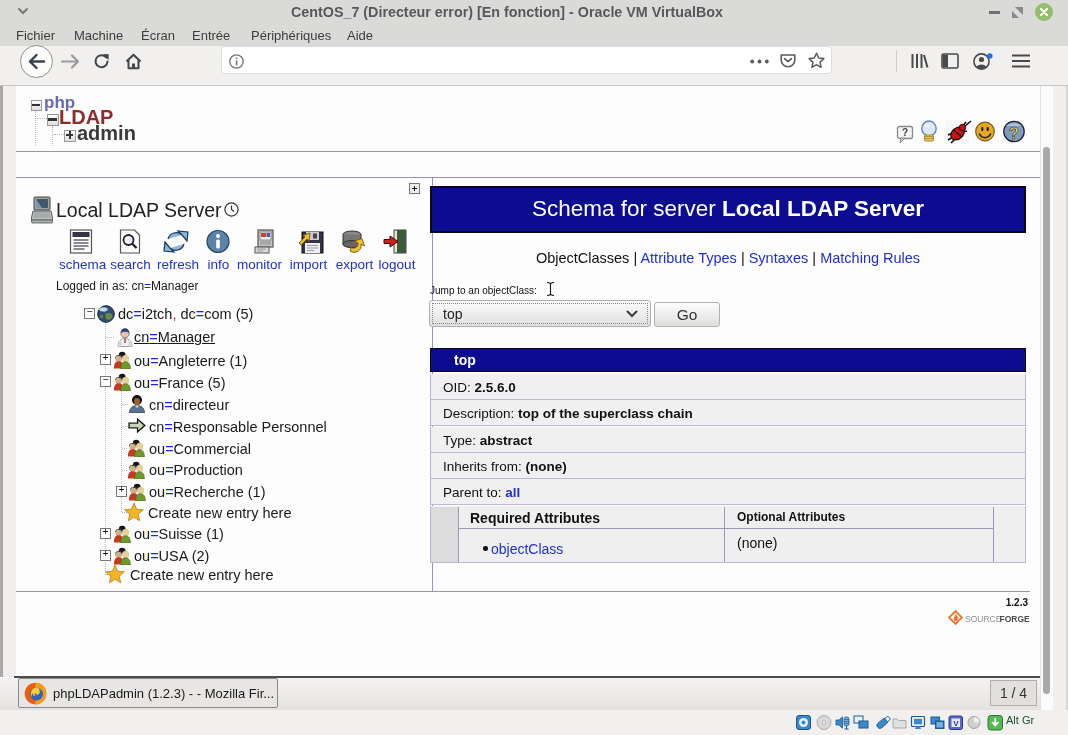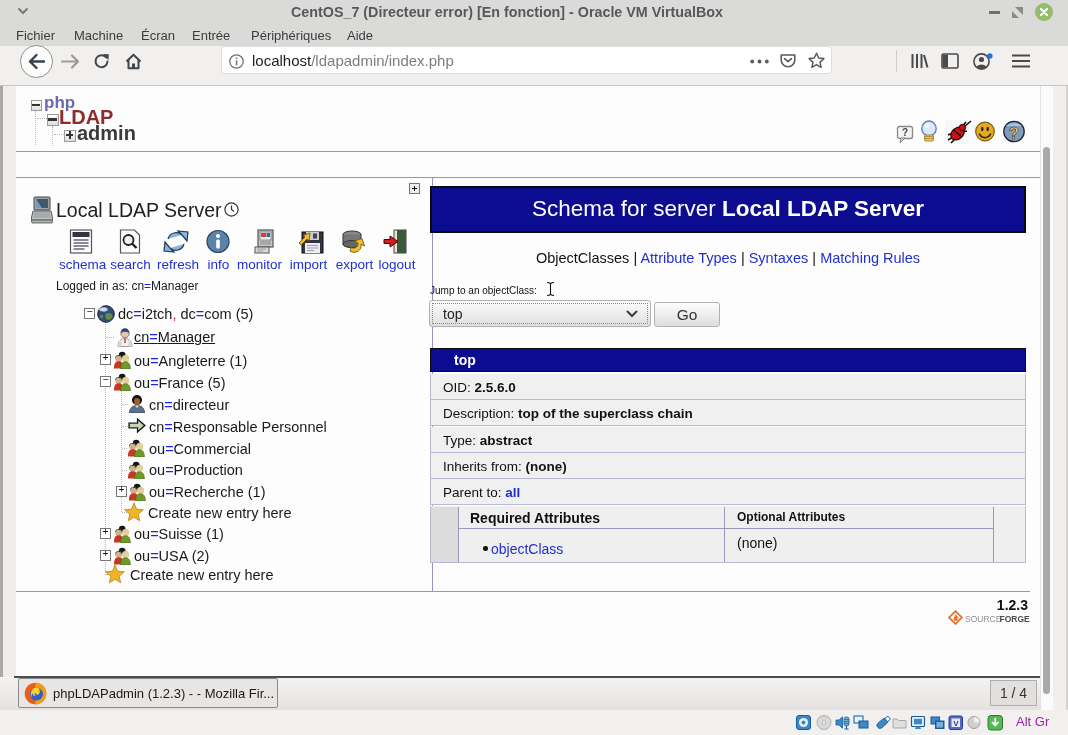--- a/index.html
+++ b/index.html
@@ -114,21 +114,20 @@
       </svg>
   </div>
 
   <div class="abs" style="left:229px;top:54px;">
     <svg width="15" height="15" viewBox="0 0 15 15">
         <circle cx="7.5" cy="7.5" r="6.7" fill="none" stroke="#737373" stroke-width="1.3"></circle>
         <rect x="6.8" y="3.5" width="1.5" height="1.5" fill="#737373"></rect>
         <rect x="6.8" y="6.3" width="1.5" height="5" fill="#737373"></rect>
       </svg>
   </div>
-  <div class="abs nw" style="left:252px;top:52px;font-size:15px;color:#1c1c1c;">localhost<span style="color:#7d7d7d;">/ldapadmin/index.php</span></div>
 
   <div class="abs" style="left:750px;top:59px;">
     <svg width="20" height="5">
         <circle cx="2.2" cy="2.5" r="1.9" fill="#5a5a5a"></circle>
         <circle cx="9.5" cy="2.5" r="1.9" fill="#5a5a5a"></circle>
         <circle cx="16.8" cy="2.5" r="1.9" fill="#5a5a5a"></circle>
       </svg>
   </div>
   <div class="abs" style="left:780px;top:53px;">
     <svg width="16" height="15" viewBox="0 0 16 15">
@@ -478,21 +477,21 @@
     <div class="abs" style="left:724px;top:507px;width:1px;height:55px;background:#9a99b9;"></div>
     <div class="abs" style="left:993px;top:507px;width:1px;height:55px;background:#9a99b9;"></div>
     <div class="abs" style="left:458px;top:528px;width:536px;height:1px;background:#9a99b9;"></div>
     <div class="abs" style="left:470px;top:510px;font-size:14px;font-weight:bold;color:#111;">Required Attributes</div>
     <div class="abs" style="left:737px;top:510px;font-size:12px;font-weight:bold;color:#111;">Optional Attributes</div>
     <div class="abs" style="left:483px;top:546px;width:4.5px;height:4.5px;border-radius:50%;background:#111;"></div>
     <div class="abs" style="left:491px;top:541px;font-size:14px;color:#2030cc;">objectClass</div>
     <div class="abs" style="left:737px;top:535px;font-size:14px;color:#111;">(none)</div>
   </div>
 
-  <div class="abs" style="left:900px;top:597px;width:128px;text-align:right;font-size:14px;font-weight:bold;color:#111;">1.2.3</div>
+  <div class="abs" style="left:900px;top:597px;width:128px;text-align:right;font-size:10px;font-weight:bold;color:#111;">1.2.3</div>
   <div class="abs" id="sflogo" style="left:948px;top:610px;">
     <svg width="82" height="17" viewBox="0 0 82 17">
       <g transform="rotate(45 7.5 7.5)">
         <rect x="3" y="3" width="9" height="9" fill="none" stroke="#e8762c" stroke-width="1.8"></rect>
       </g>
       <path d="M7.5 3.5 C7.5 6 5.6 7 5.6 9 a2.1 2.1 0 0 0 4.2 0 C9.8 7.8 9.2 7.2 9.2 6 C10.4 6.8 11 8 11 9.5 Z" fill="#e8762c"></path>
       <text x="17" y="12" font-size="8.5" fill="#909090" font-family="Liberation Sans">SOURCE</text>
       <text x="51.5" y="12" font-size="8.5" font-weight="bold" fill="#4a4a4a" font-family="Liberation Sans">FORGE</text>
     </svg>
   </div>
@@ -549,14 +548,14 @@
       <rect x="155.5" y="4.5" width="8.5" height="8.5" fill="#e8e8f8"></rect>
       <text x="159.8" y="11.5" font-size="8" font-weight="bold" fill="#2a3a98" text-anchor="middle">V</text>
 
       <circle cx="178" cy="8.5" r="6" fill="#d0d0d0" stroke="#a0a0a0"></circle>
       <path d="M178 3 A5.5 5.5 0 0 1 183.5 8.5 L178 8.5 Z" fill="#f0f0f0"></path>
 
       <rect x="192" y="1.5" width="14.5" height="14.5" rx="3" fill="#58b858" stroke="#2a7a2a"></rect>
       <path d="M199.2 4 V11 M196 8 L199.2 11.5 L202.5 8" stroke="#fff" stroke-width="1.8" fill="none"></path>
     </svg>
   </div>
-  <div class="abs" style="left:1006px;top:714px;font-size:13px;color:#a21caf;margin-left:10px;">Alt Gr</div>
+  <div class="abs" style="left:1006px;top:714px;font-size:11px;color:#14532d;">Alt Gr</div>
 </div>
 
 </body></html>

